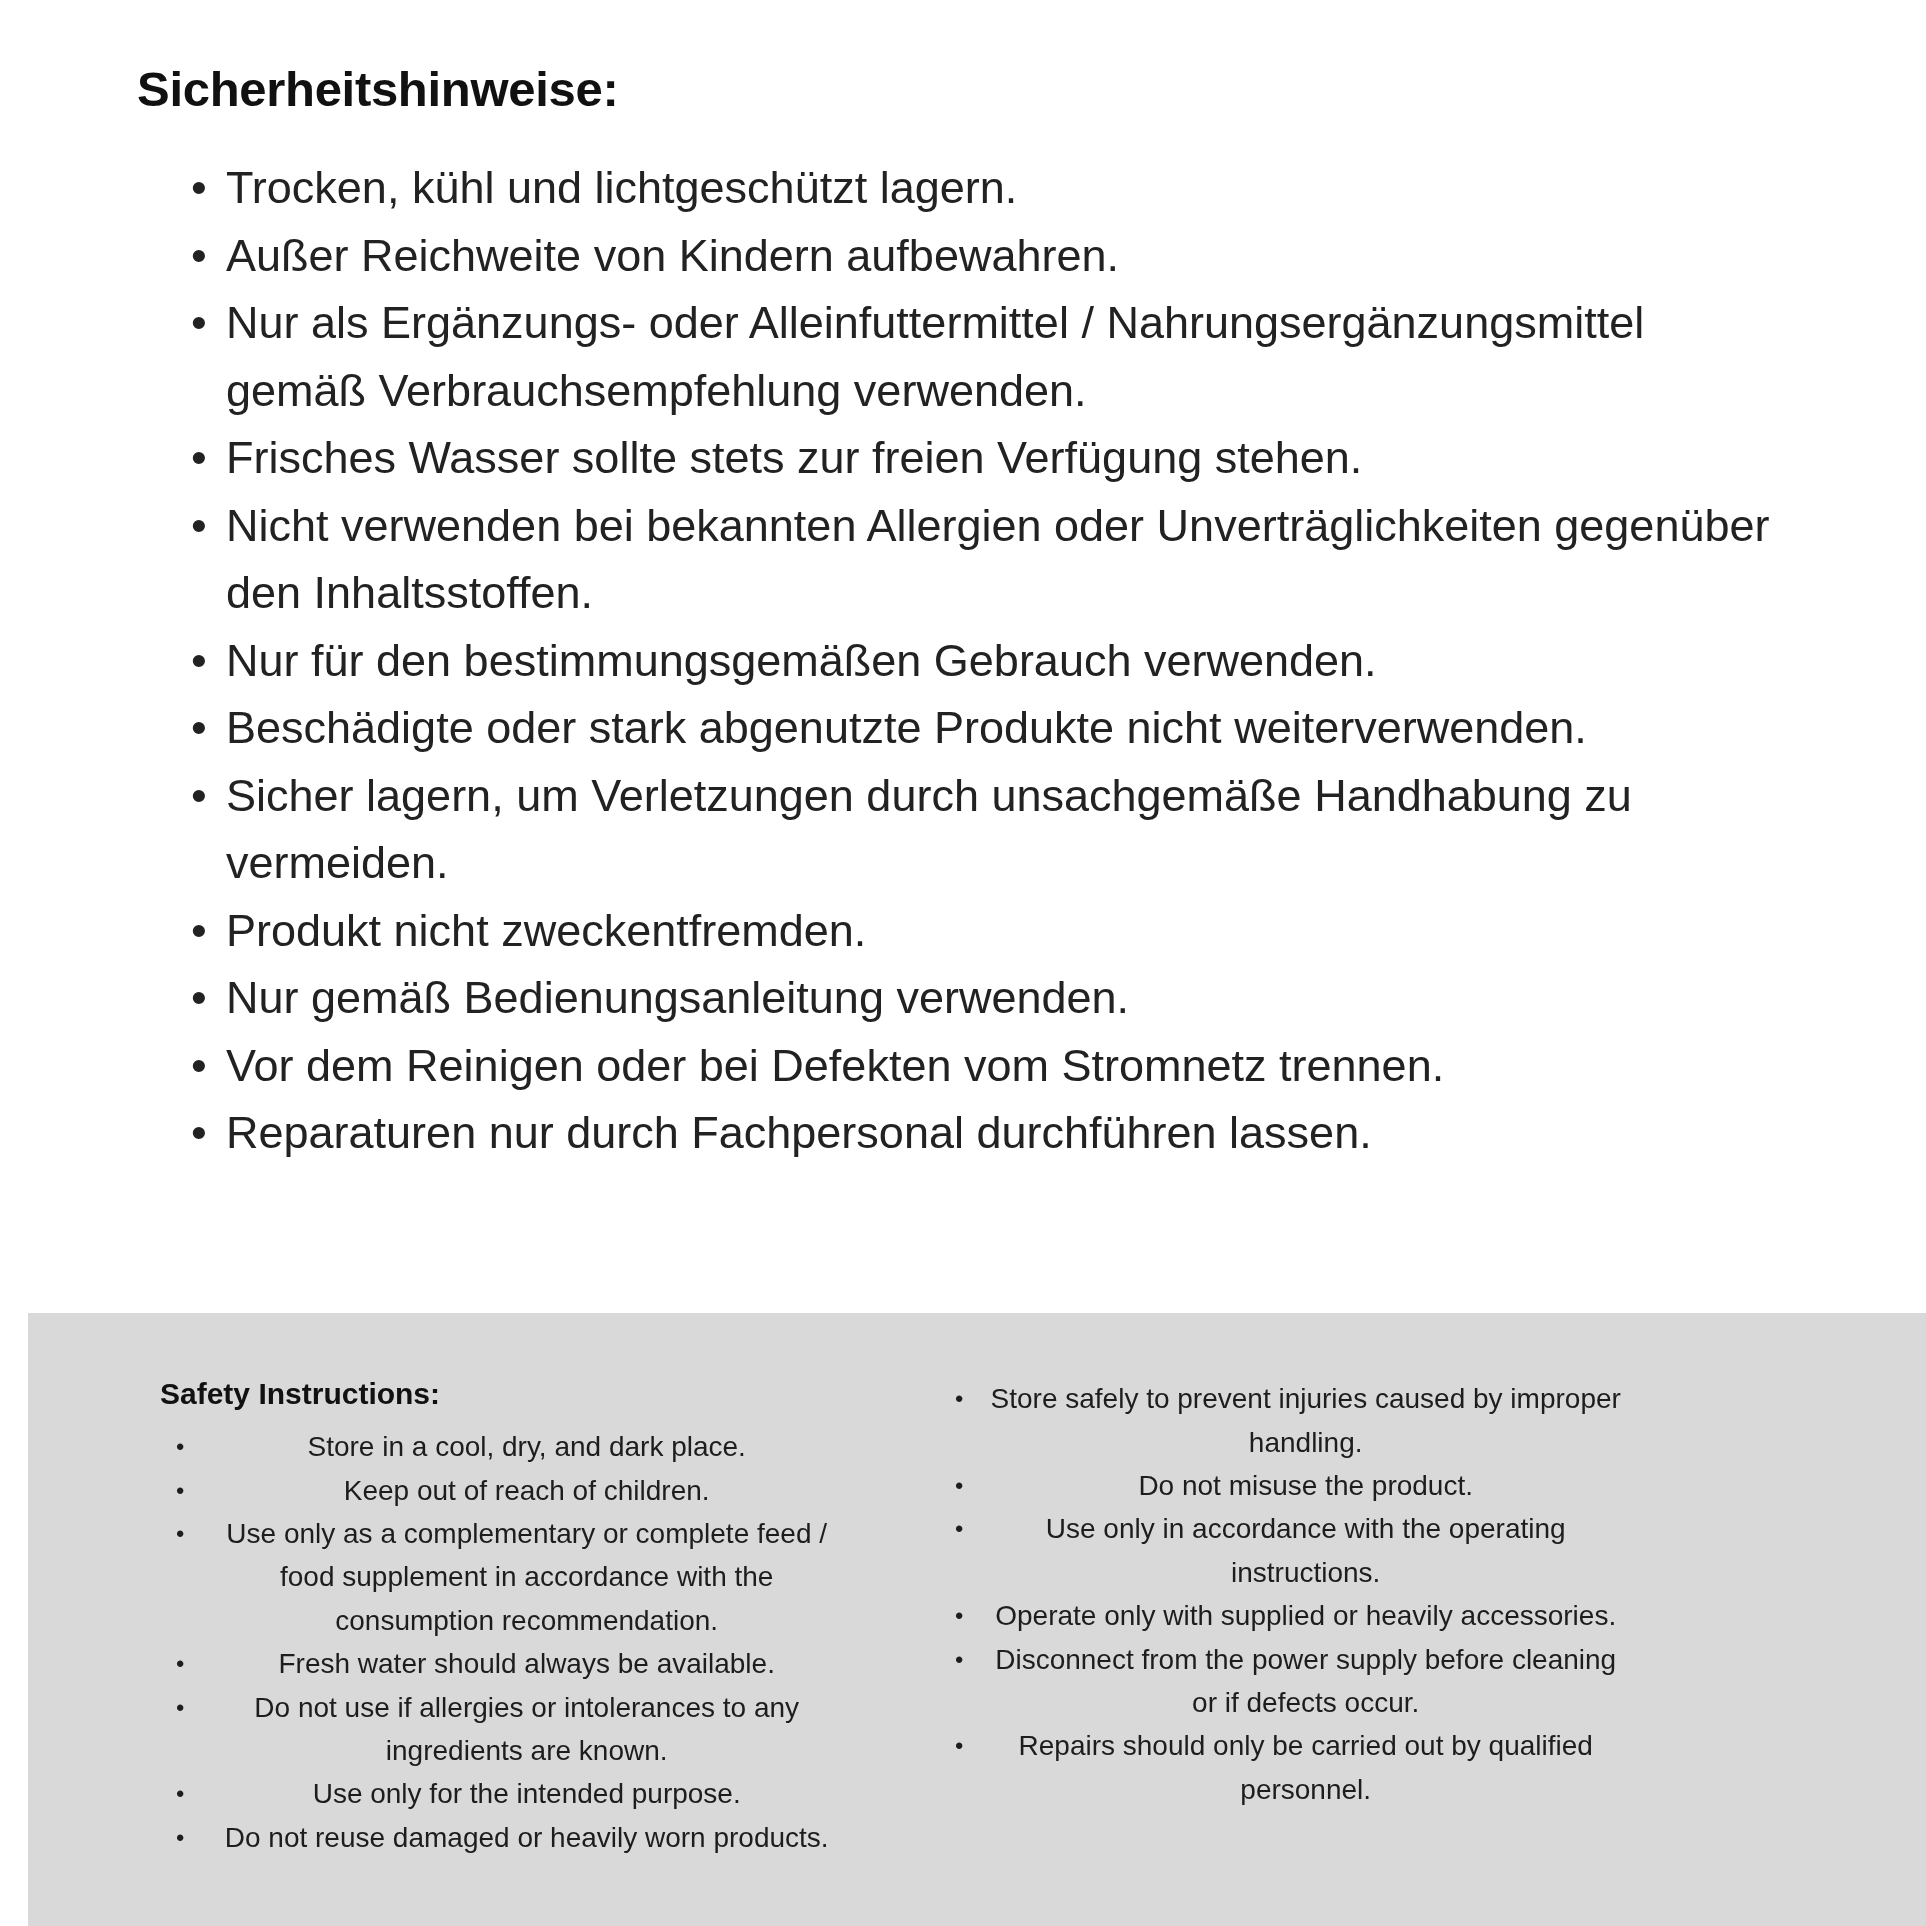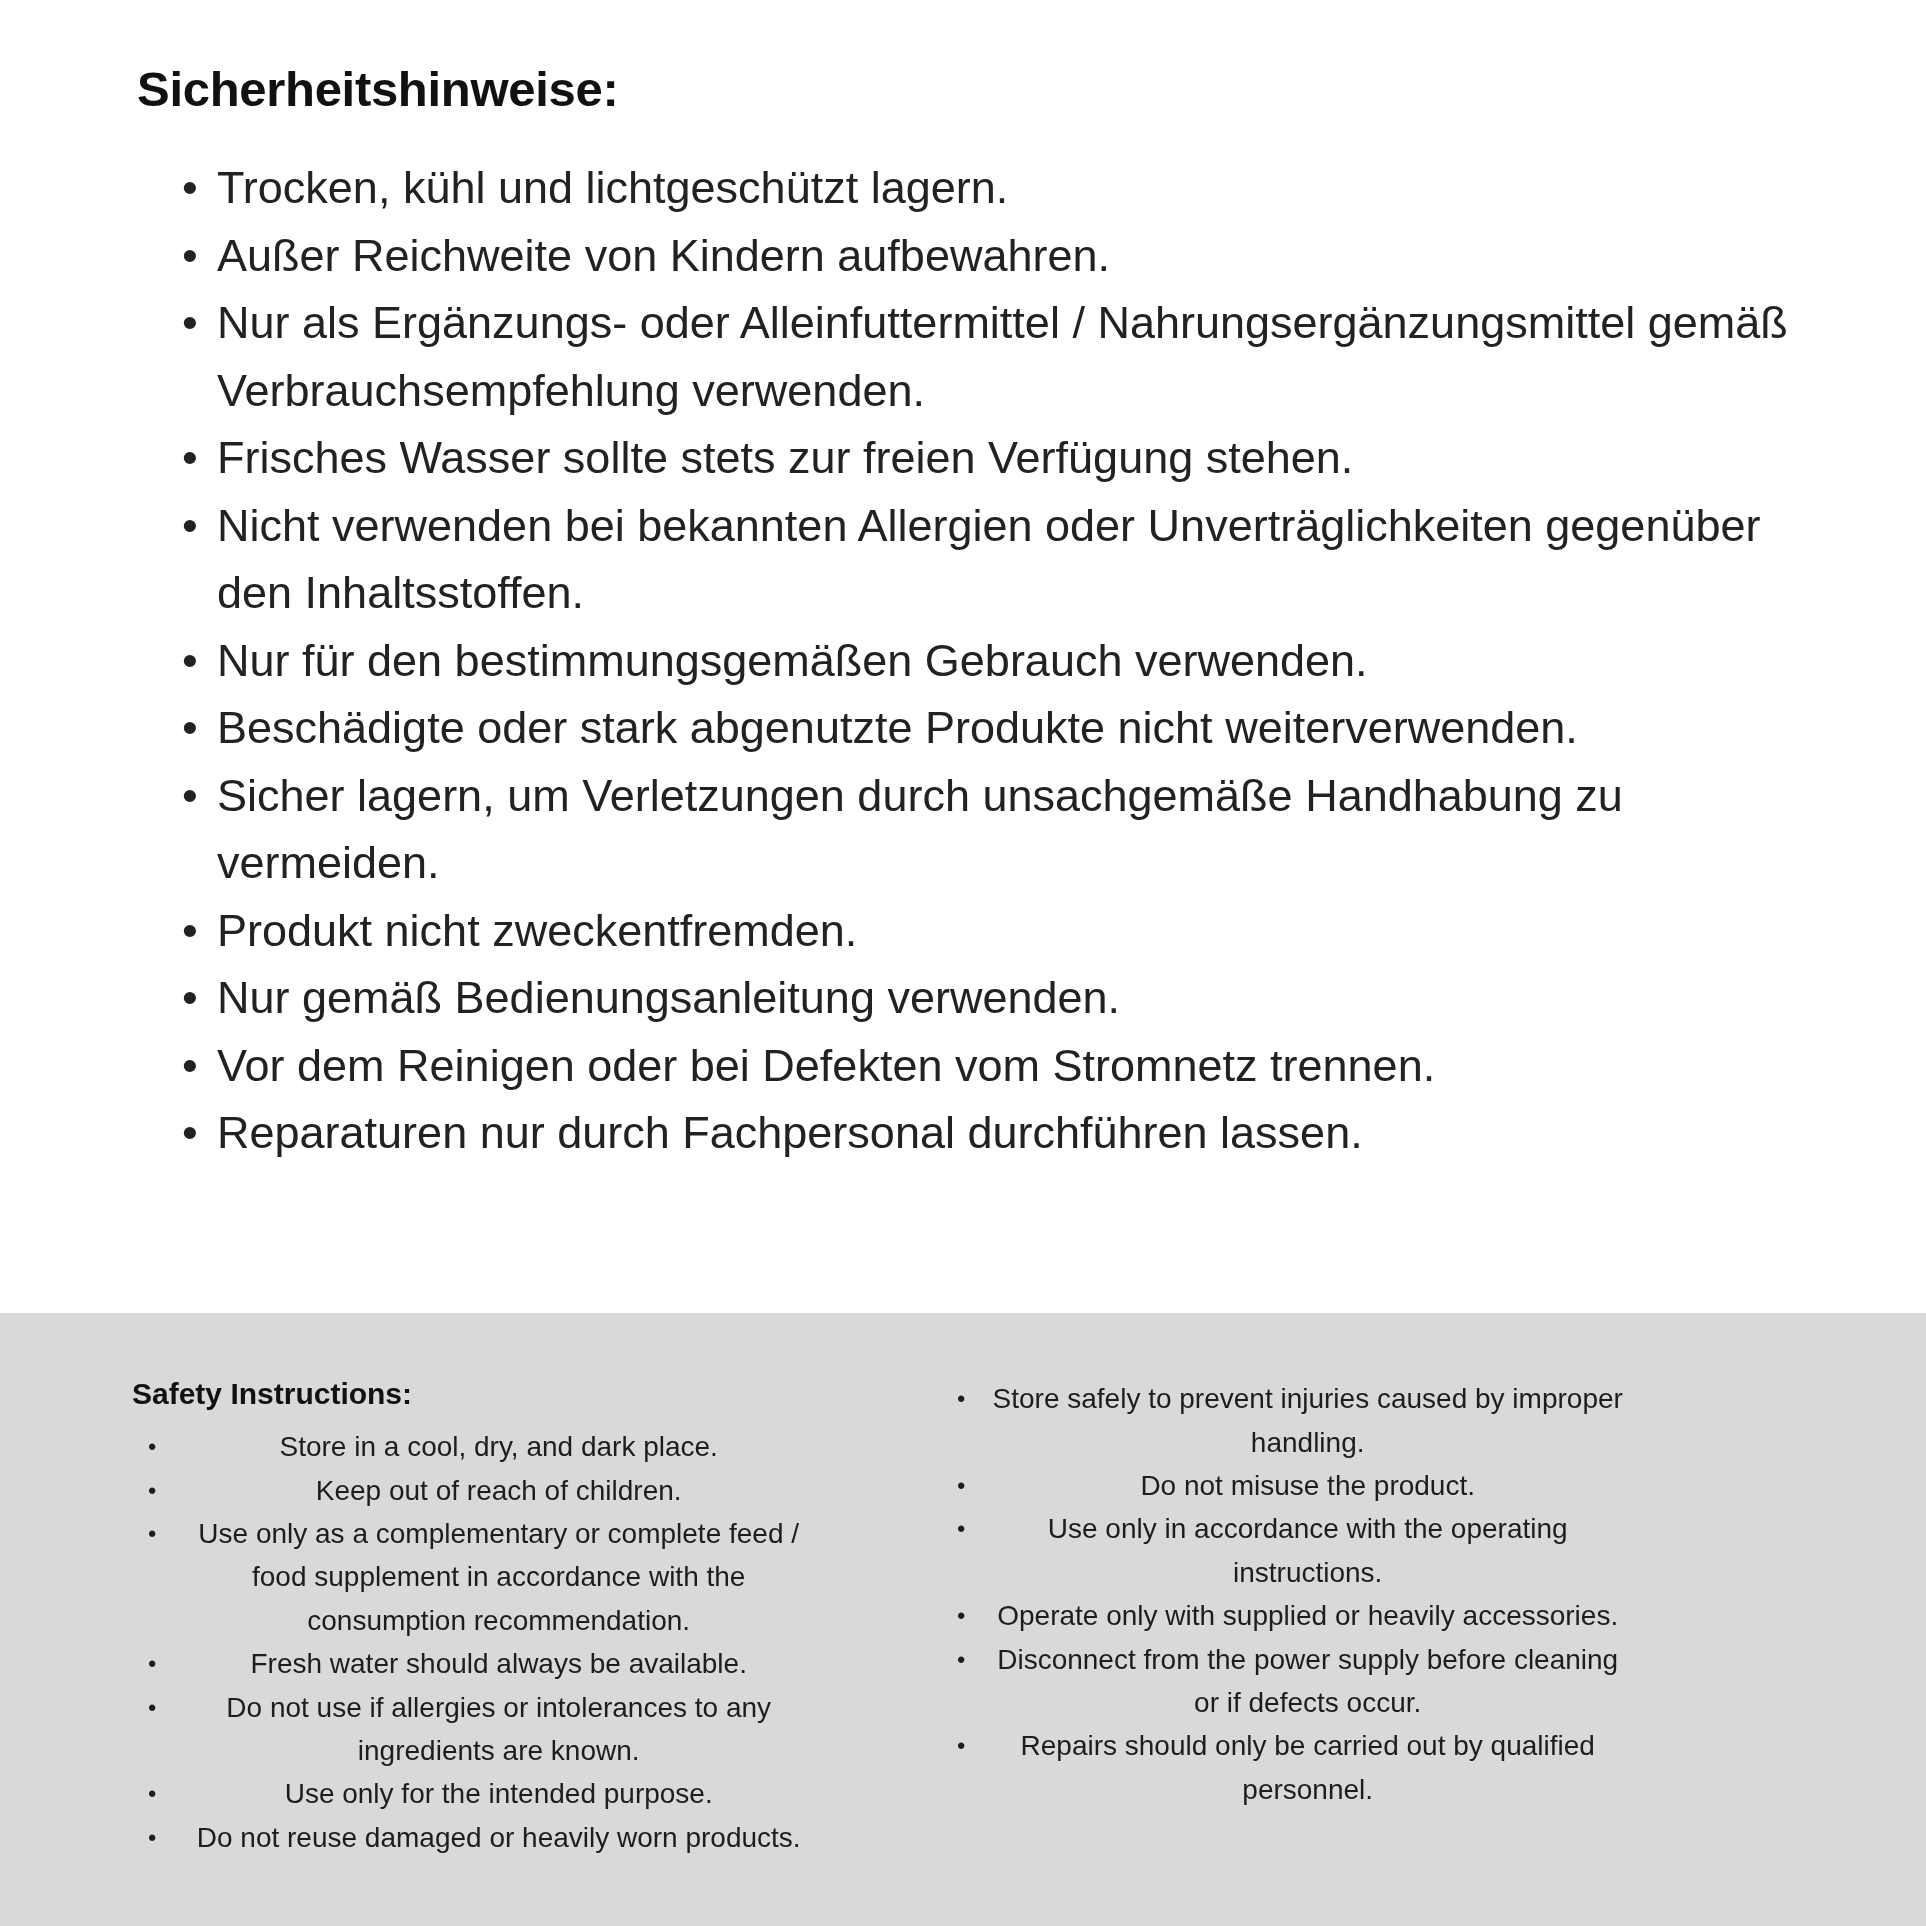--- a/index.html
+++ b/index.html
@@ -31,21 +31,21 @@
   }
   .de-title {
     font-size: 49px;
     font-weight: 700;
     color: #111111;
     margin: 0 0 37px 0;
     letter-spacing: -0.3px;
   }
   .de-list {
     list-style: none;
-    margin: 7px;
+    margin: 16px;
     padding: 0 0 0 38px;
     font-size: 45px;
     line-height: 1.5;
     color: #222222;
   }
   .de-list li {
     position: relative;
     padding-left: 35px;
     margin: 0;
   }
@@ -56,21 +56,22 @@
     top: 0;
   }
 
   
   .en-section {
     box-sizing: border-box;
     height: 613px;
     background: #d9d9d9;
     padding: 64px 117px 0 132px;
     display: flex;
-    gap: 116px;
+    gap: 86px;
+    margin-left: 28px;
   }
   .en-col {
     width: 693px;
     flex: 0 0 auto;
   }
   .en-title {
     font-size: 30px;
     font-weight: 700;
     color: #111111;
     margin: 0 0 14px 0;

